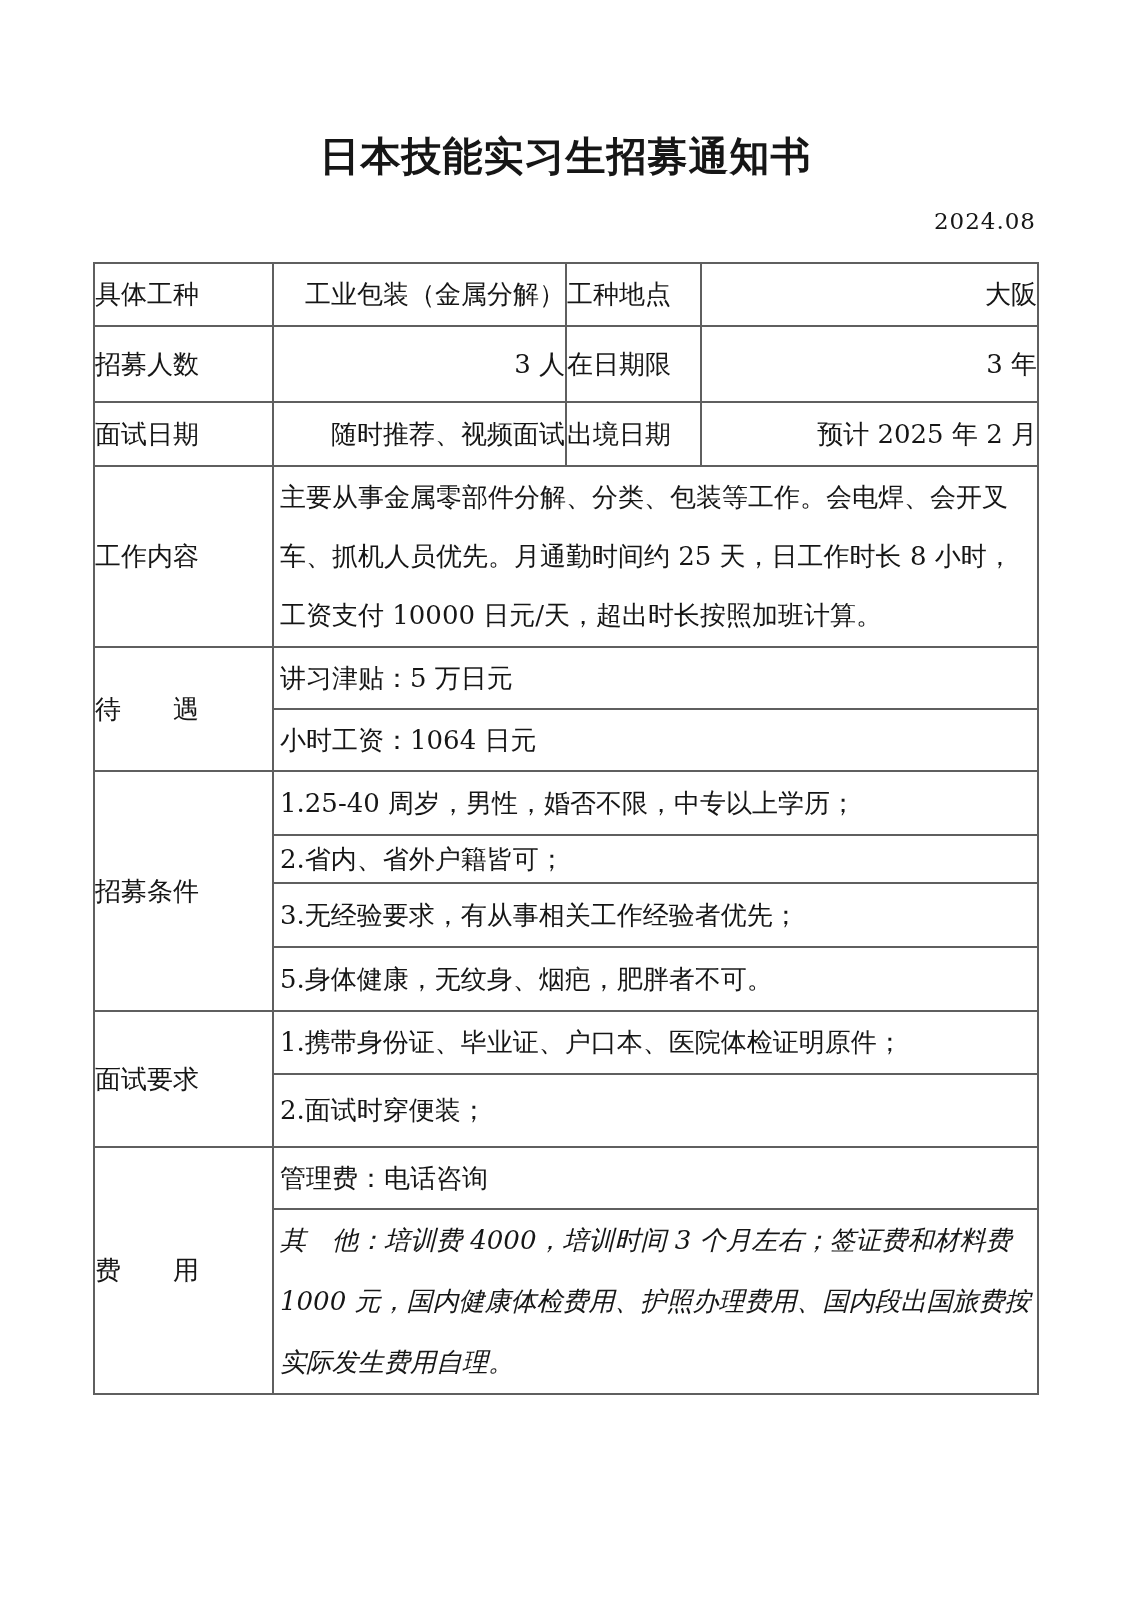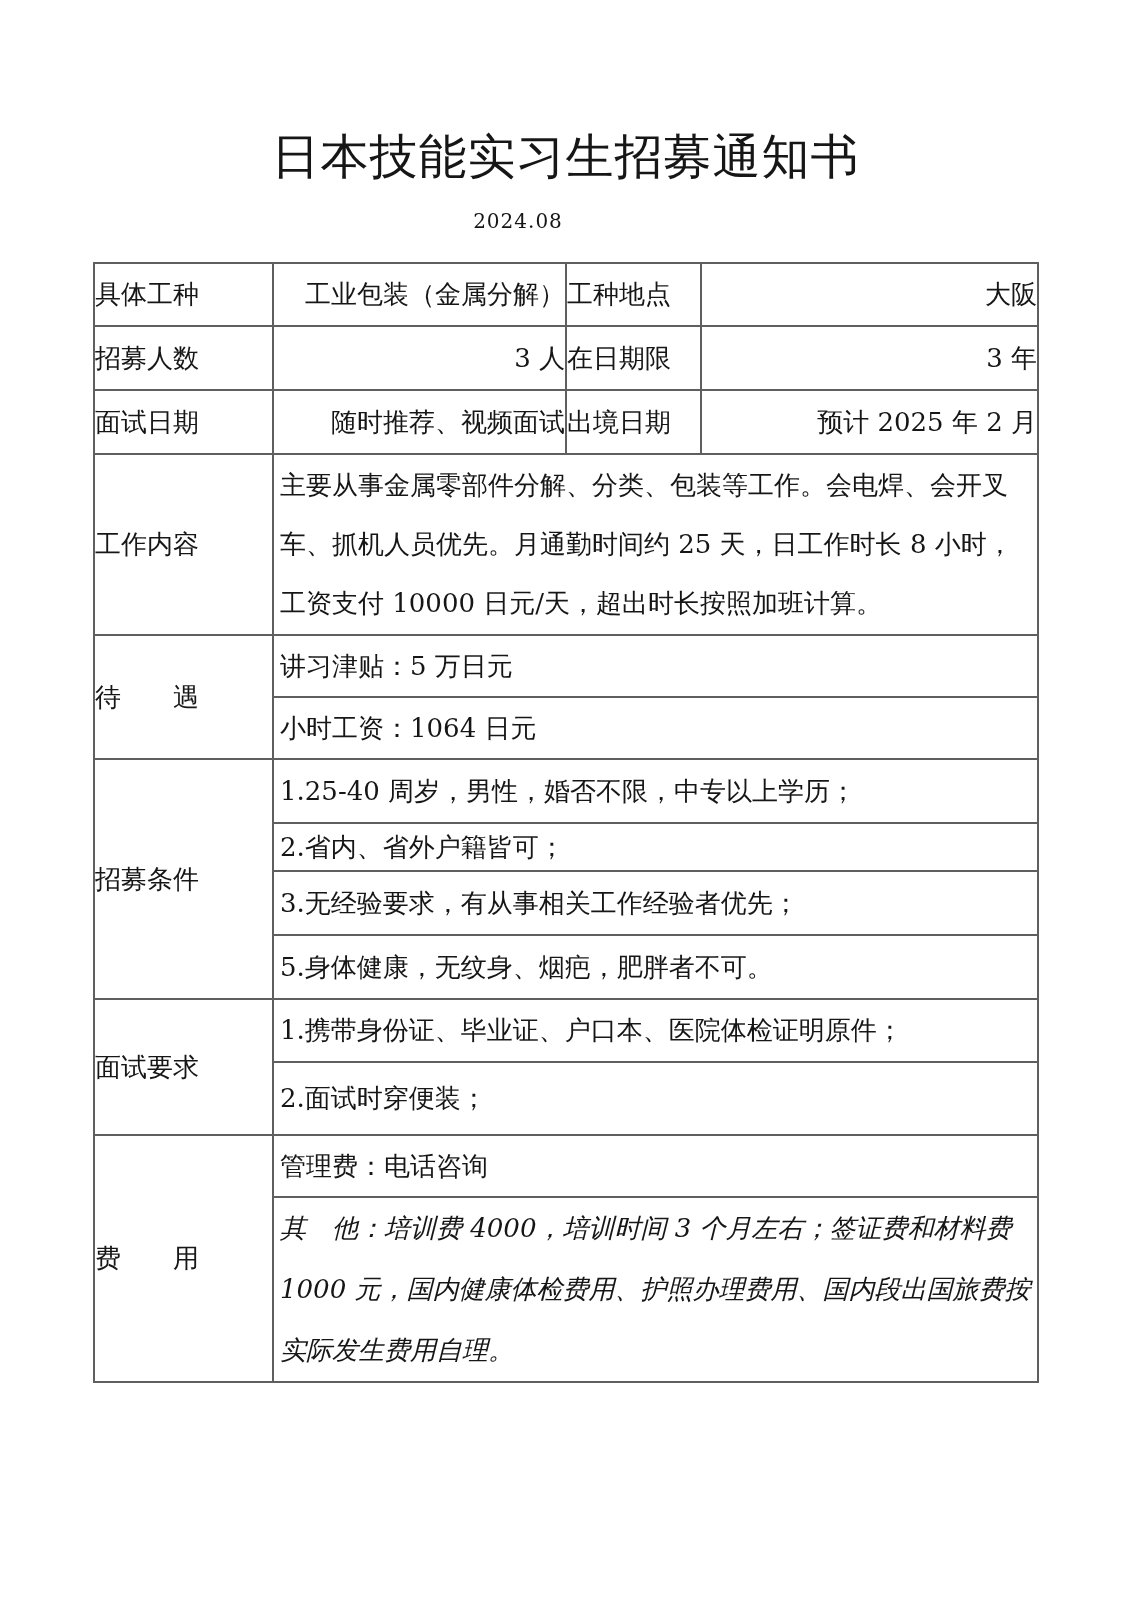--- a/index.html
+++ b/index.html
@@ -10,31 +10,31 @@
     position: relative;
     font-family: "DejaVu Serif", "Liberation Serif", serif;
     color: #161616;
     overflow: hidden;
   }
   .page { width: 1131px; height: 1600px; }
 
   .title {
     margin-top: 128px;
     text-align: center;
-    font-size: 48px;
+    font-size: 40px;
     line-height: 56px;
-    font-weight: normal;
+    font-weight: bold;
     letter-spacing: 1px;
   }
 
   .date {
     margin-top: 21px;
     padding-right: 95px;
-    text-align: center;
-    font-size: 20px;
+    text-align: right;
+    font-size: 23px;
     line-height: 32px;
     letter-spacing: 1px;
   }
 
   table.notice {
     margin: 25px 0 0 93px;
     width: 944px;
     border-collapse: collapse;
     table-layout: fixed;
   }
@@ -68,21 +68,21 @@
     </colgroup>
     <tbody>
 
       <tr style="height:63px">
         <td class="lbl">具体工种</td>
         <td class="ctr">工业包装（金属分解）</td>
         <td class="lbl">工种地点</td>
         <td class="ctr">大阪</td>
       </tr>
 
-      <tr style="height:64px">
+      <tr style="height:76px">
         <td class="lbl">招募人数</td>
         <td class="ctr">3 人</td>
         <td class="lbl">在日期限</td>
         <td class="ctr">3 年</td>
       </tr>
 
       <tr style="height:64px">
         <td class="lbl">面试日期</td>
         <td class="ctr">随时推荐、视频面试</td>
         <td class="lbl">出境日期</td>

